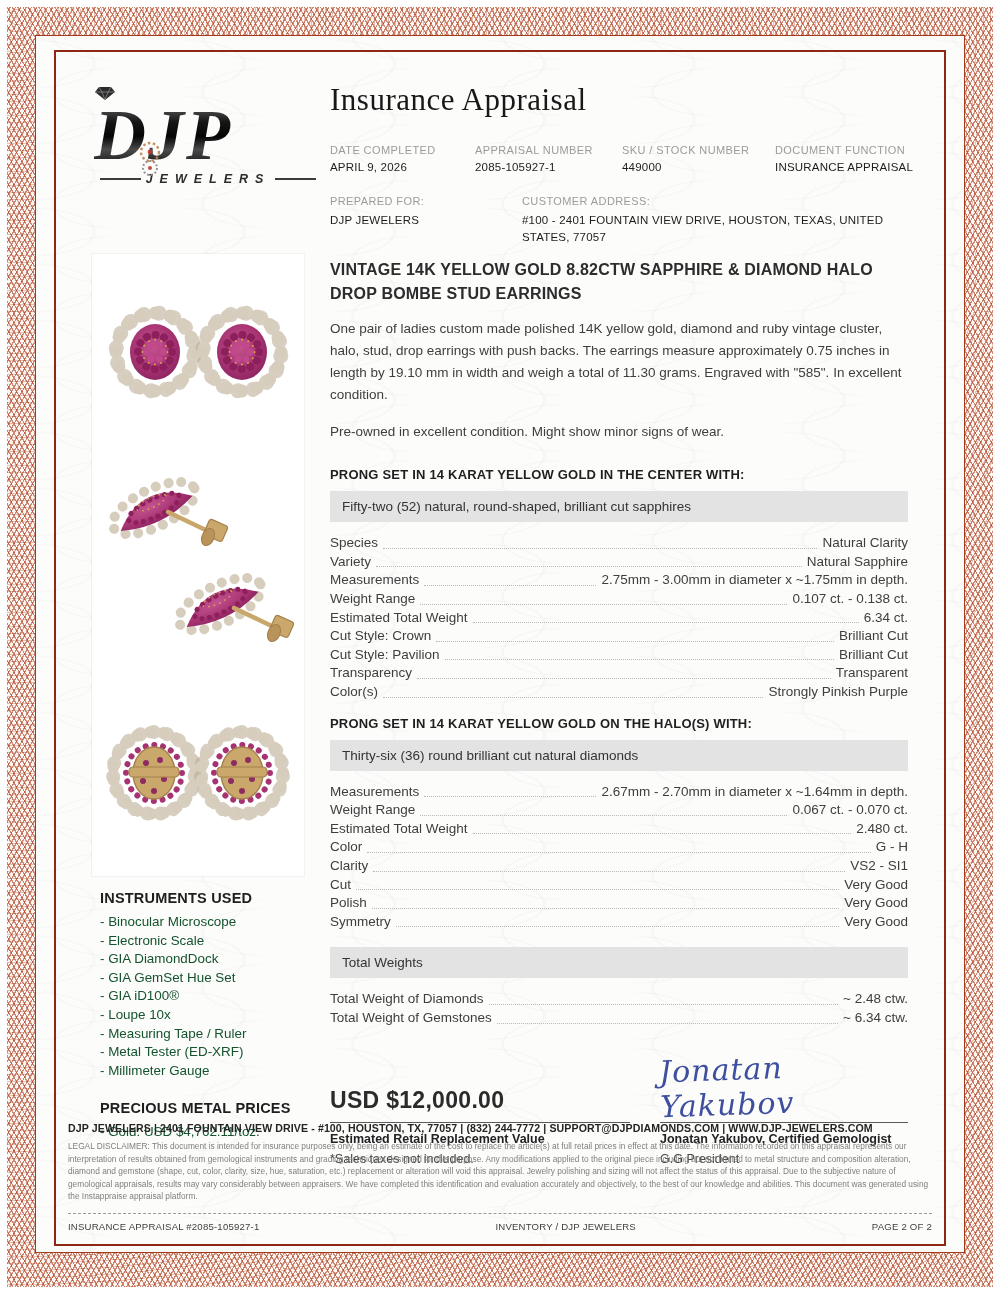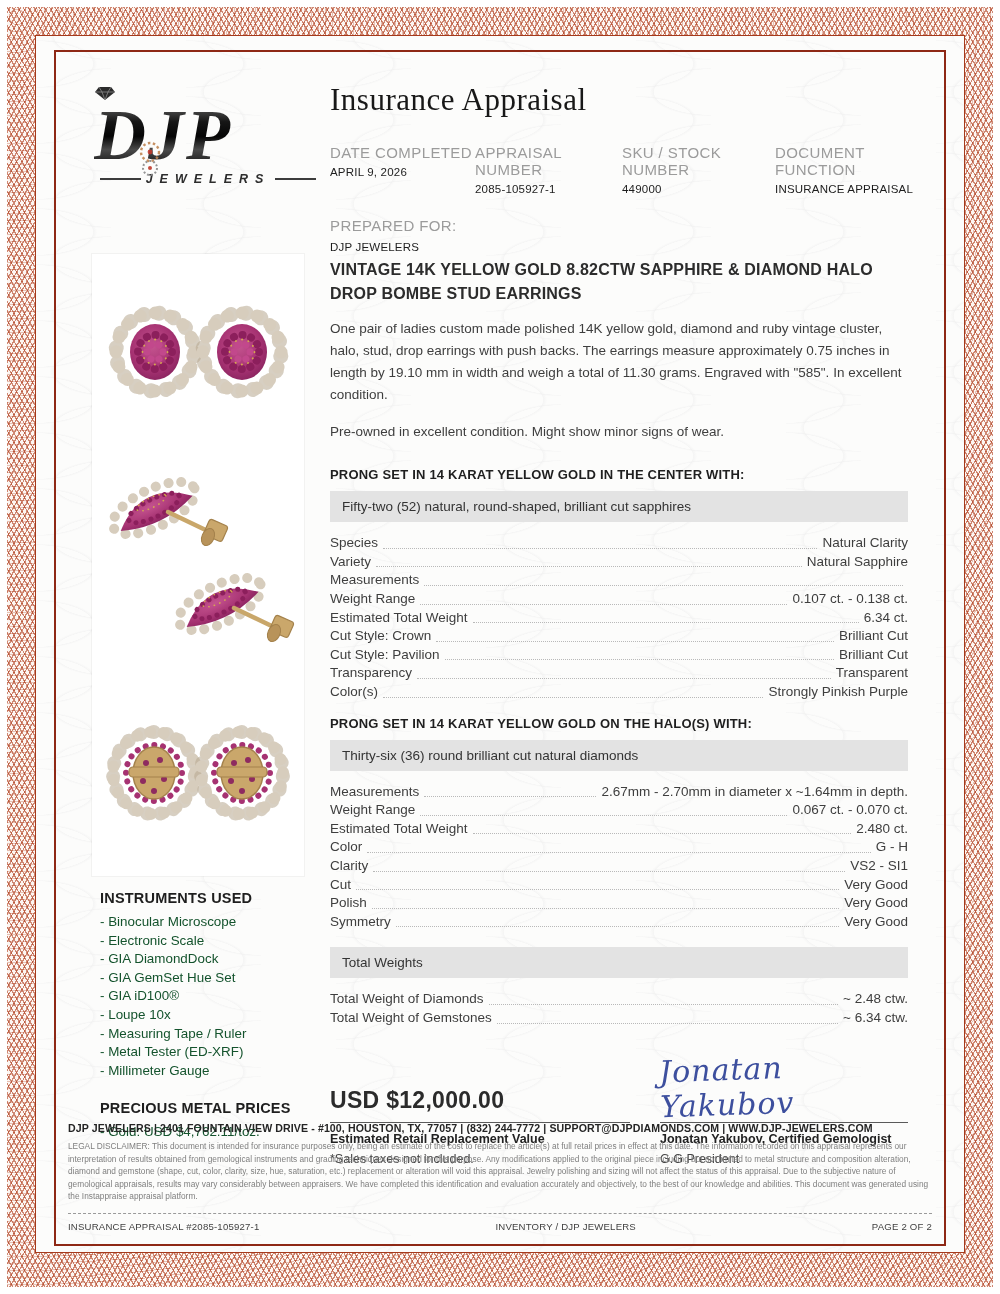--- a/index.html
+++ b/index.html
@@ -48,21 +48,21 @@
     position:relative;
   }
   .gear-ornament{ position:absolute; left:34px; top:52px; opacity:.9; }
   .logo-sub{ display:flex; align-items:center; gap:5px; margin-top:4px; padding:0 6px;}
   .logo-sub .rule{ flex:1; height:1.5px; background:#3c3c3c; }
   .logo-sub-text{ font-size:12.5px; letter-spacing:7px; color:#2d2d2d; font-weight:bold; }
 
   .head-right{ position:absolute; left:262px; top:26px; right:2px; }
   .doc-title{ font-family:"Liberation Serif", serif; font-weight:normal; font-size:31px; color:#181818; letter-spacing:.5px; }
   .meta-grid{ display:grid; grid-template-columns:145px 147px 153px 1fr; margin-top:26px; }
-  .meta-label{ font-size:15px; color:#9b9b9b; letter-spacing:.4px; }
+  .meta-label{ font-size:11px; color:#9b9b9b; letter-spacing:.4px; }
   .meta-value{ font-size:11.5px; color:#1d1d1d; font-weight:normal; margin-top:5px; letter-spacing:.2px;}
   .party-grid{ display:grid; grid-template-columns:192px 1fr; margin-top:22px; }
   .party-grid .meta-value{ line-height:1.45; max-width:395px; }
 
   
   .left-col{ position:absolute; left:24px; top:198px; width:212px; }
   .photo-card{ background:#ffffff; box-shadow:0 0 0 1px rgba(0,0,0,.04); padding:4px 0; }
   .photo{ display:block; margin:0 auto; }
 
   .inst-block{ margin-top:14px; padding-left:8px; }
@@ -168,20 +168,24 @@
           <div class="meta-cell">
             <div class="meta-label">DOCUMENT FUNCTION</div>
             <div class="meta-value">INSURANCE APPRAISAL</div>
           </div>
         </div>
 
       <div class="party-grid">
         <div class="meta-cell">
           <div class="meta-label">PREPARED FOR:</div>
           <div class="meta-value">DJP JEWELERS</div>
+        </div>
+        <div class="meta-cell">
+          <div class="meta-label">CUSTOMER ADDRESS:</div>
+          <div class="meta-value">#100 - 2401 FOUNTAIN VIEW DRIVE, HOUSTON, TEXAS, UNITED STATES, 77057</div>
         </div>
       </div>
     </div>
 
     <div class="left-col">
       <div class="photo-card">
 
         <svg class="photo" width="212" height="188" viewBox="0 0 212 188">
           <defs>
             <radialGradient id="pinkG1" cx="45%" cy="40%" r="70%">
@@ -310,20 +314,21 @@
 
             <div class="spec-row">
               <span class="spec-label">Variety</span>
               <span class="spec-dots"></span>
               <span class="spec-value">Natural Sapphire</span>
             </div>
 
             <div class="spec-row">
               <span class="spec-label">Measurements</span>
               <span class="spec-dots"></span>
+              <span class="spec-value">2.75mm - 3.00mm in diameter x ~1.75mm in depth.</span>
             </div>
 
             <div class="spec-row">
               <span class="spec-label">Weight Range</span>
               <span class="spec-dots"></span>
               <span class="spec-value">0.107 ct. - 0.138 ct.</span>
             </div>
 
             <div class="spec-row">
               <span class="spec-label">Estimated Total Weight</span>

